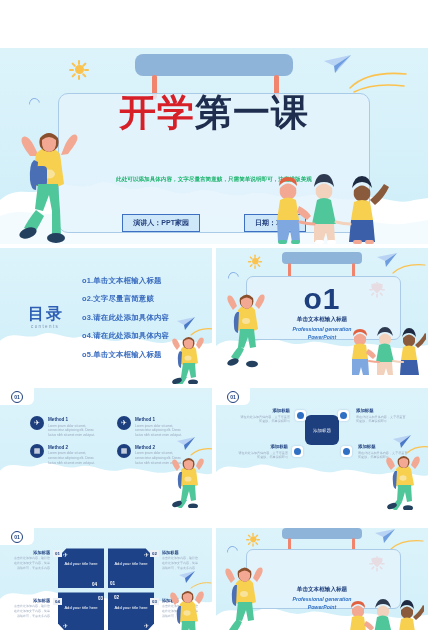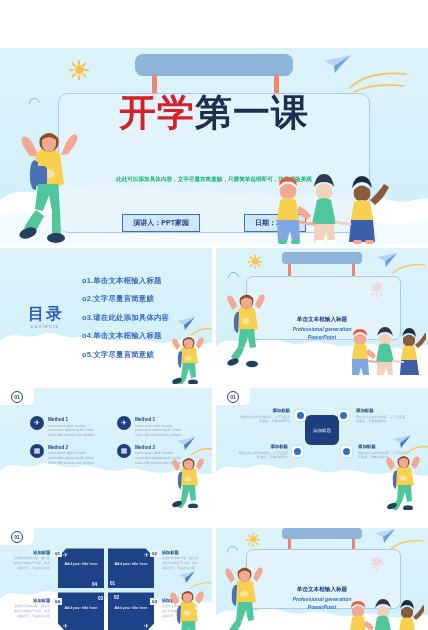--- a/index.html
+++ b/index.html
@@ -242,22 +242,22 @@
         </svg>
       </div>
 
       <div class="toc-title">目录</div>
       <div class="toc-sub">contents</div>
 
       <div class="toc-list">
         <div class="toc-item">o1.单击文本框输入标题</div>
         <div class="toc-item">o2.文字尽量言简意赅</div>
         <div class="toc-item">o3.请在此处添加具体内容</div>
-        <div class="toc-item">o4.单击文本框输入标题</div>
-        <div class="toc-item">o5.文字尽量言简意赅</div>
+        <div class="toc-item">o4.请在此处添加具体内容</div>
+        <div class="toc-item">o5.单击文本框输入标题</div>
       </div>
 
       <svg class="plane" style="left:176px;top:68px;width:20px;height:15px;" viewBox="0 0 20 15">
         <path d="M19,1 L1,5 L8,9 Z" fill="#b9d3f5"></path>
         <path d="M19,1 L8,9 L9,14 Z" fill="#4a79c8"></path>
       </svg>
       <svg class="trail" style="left:190px;top:78px;width:24px;height:12px;" viewBox="0 0 24 12">
         <path d="M1,9 C8,3 16,2 23,3" stroke="#fcc24e" stroke-width="1.1" fill="none" stroke-linecap="round"></path>
       </svg>
 
@@ -315,20 +315,21 @@
       </svg>
       <svg class="trail" style="left:176px;top:14px;width:34px;height:14px;" viewBox="0 0 34 14">
         <path d="M1,11 C10,3 22,2 33,3" stroke="#fcc24e" stroke-width="1.2" fill="none" stroke-linecap="round"></path>
       </svg>
 
       <div class="board-hanger" style="top:4px;width:80px;height:12px;border-radius:4px;"></div>
       <div class="rope" style="left:72px;top:15px;height:14px;width:3px;"></div>
       <div class="rope" style="left:136px;top:15px;height:14px;width:3px;"></div>
       <div class="board" style="left:30px;top:28px;width:155px;height:64px;border-radius:7px;"></div>
 
+      <div class="sec-num">o1</div>
       <div class="sec-cn">单击文本框输入标题</div>
       <div class="sec-en">
         <span>Professional generation</span><br>
         <span>PowerPoint</span>
       </div>
 
       <svg class="kid" style="left:6px;top:44px;width:48px;height:76px;" viewBox="0 0 48 76">
         <path d="M11,18 C7,12 4,7 6,4 C10,2 12,7 15,14 Z" fill="#f2a892"></path>
         <path d="M37,17 C41,11 44,6 42,3 C38,1 36,6 33,13 Z" fill="#f2a892"></path>
         <path d="M16,18 q9,-10 17,0 l3,19 q-12,6 -23,0 Z" fill="#f6d04e"></path>

